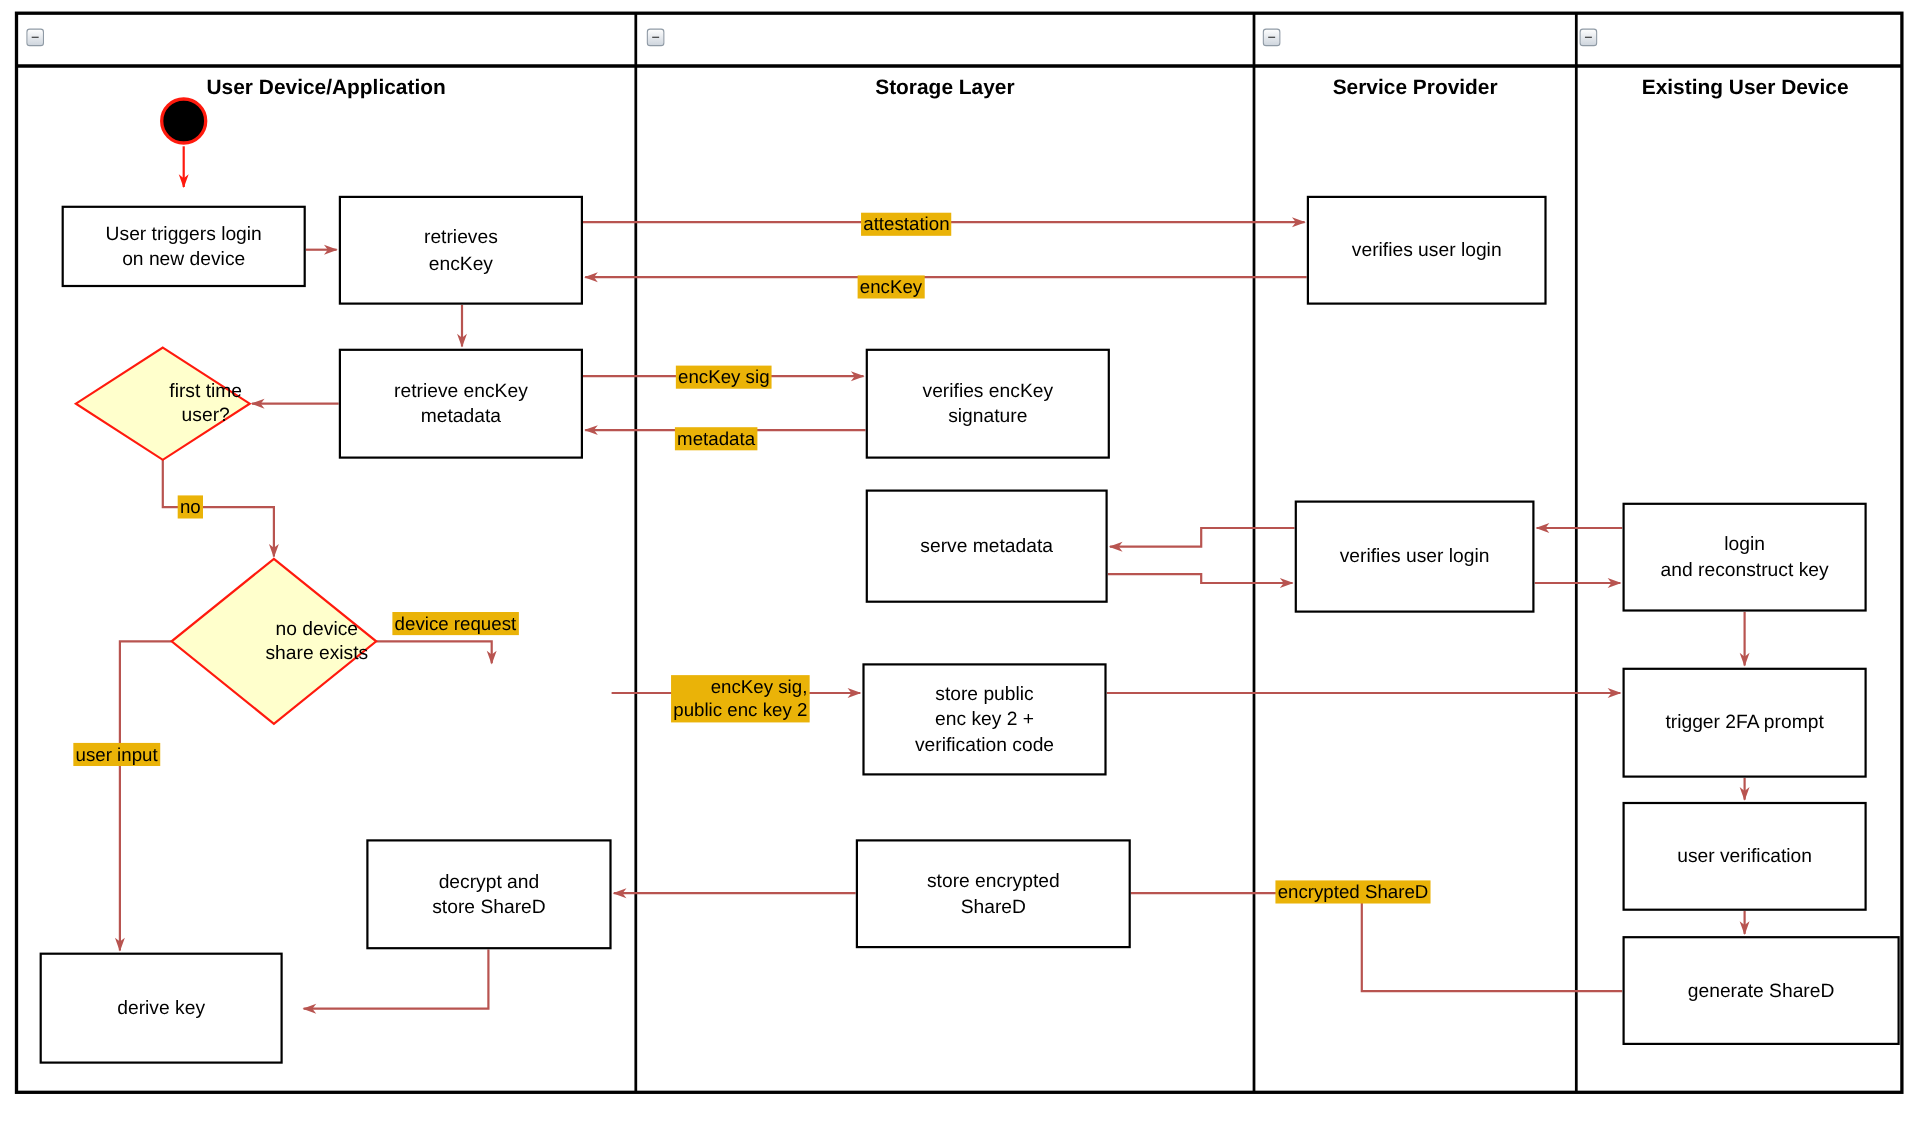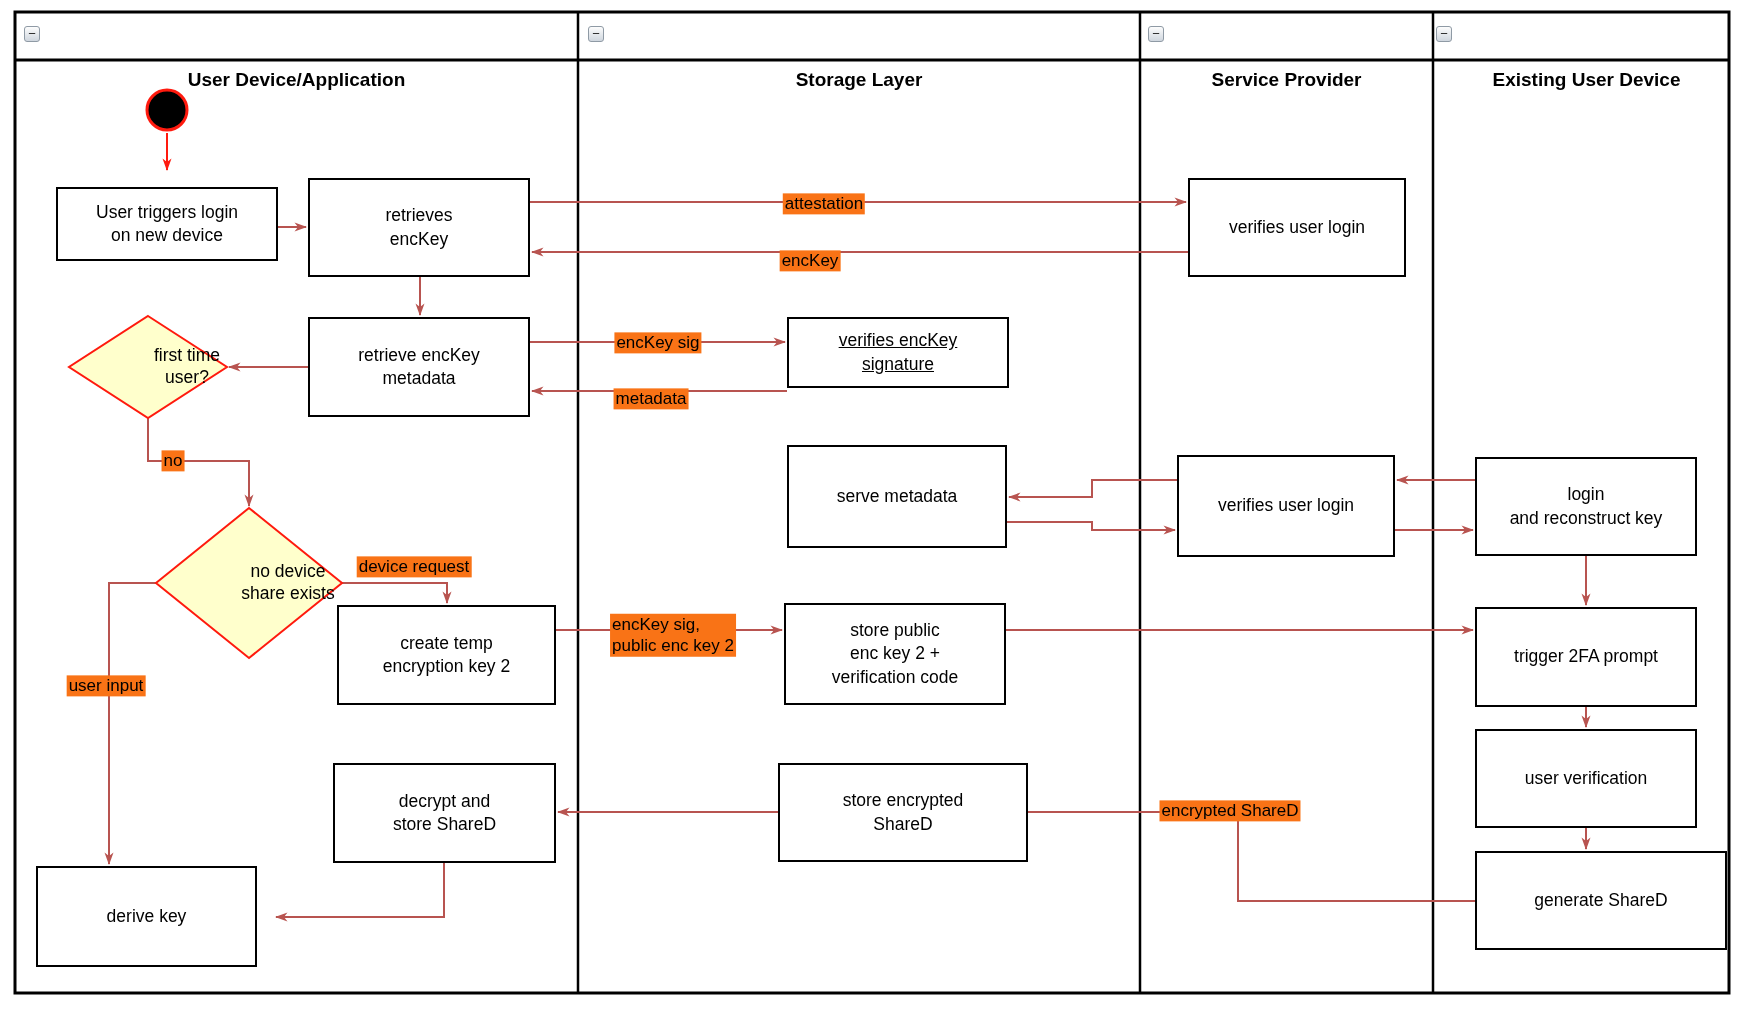--- a/index.html
+++ b/index.html
@@ -12,22 +12,22 @@
   .collapse-btn{position:absolute;z-index:4;width:16px;height:16px;box-sizing:border-box;
       border:1px solid #8f9aa5;border-radius:3px;
       background:linear-gradient(#fdfdfd,#cfd6de);
       font-size:13px;line-height:13px;text-align:center;color:#222;cursor:pointer;}
   .node{position:absolute;z-index:2;box-sizing:border-box;background:#ffffff;
       border:2px solid #000;display:flex;align-items:center;justify-content:center;
       text-align:center;font-size:17.5px;line-height:1.32;white-space:pre-line;}
   .diamond-label{position:absolute;z-index:2;transform:translate(-50%,-50%);
       text-align:center;font-size:17.5px;line-height:1.25;white-space:pre-line;margin-left:39px;}
   .edge-label{position:absolute;z-index:3;transform:translate(-50%,-50%);
-      background:#f97316;padding:0 2px;font-size:17px;line-height:1.25;
-      text-align:left;white-space:pre-line;}
+      background:#eab308;padding:0 2px;font-size:17px;line-height:1.25;
+      text-align:right;white-space:pre-line;}
 </style>
 </head>
 <body>
 
 <div id="canvas">
 
   <svg id="wires" width="1756" height="1026" viewBox="0 0 1756 1026">
     <defs>
       <marker id="ah" markerWidth="15" markerHeight="12" refX="12.5" refY="5" orient="auto" markerUnits="userSpaceOnUse">
         <path d="M1,0.5 L13.5,5 L1,9.5 L4.5,5 Z" fill="#b85450"></path>
@@ -90,27 +90,25 @@
   <div class="node" style="left:56px;top:187px;width:222px;height:74px;">User triggers login
 on new device</div>
   <div class="node" style="left:308px;top:178px;width:222px;height:99px;">retrieves
 encKey</div>
   <div class="node" style="left:308px;top:317px;width:222px;height:100px;">retrieve encKey
 metadata</div>
   <div class="diamond-label" style="left:148px;top:367px;">first time
 user?</div>
   <div class="diamond-label" style="left:249px;top:583px;">no device
 share exists</div>
-  <div class="node" style="left:337px;top:605px;width:219px;height:100px;">create temp
-encryption key 2</div>
   <div class="node" style="left:333px;top:763px;width:223px;height:100px;">decrypt and
 store ShareD</div>
   <div class="node" style="left:36px;top:866px;width:221px;height:101px;">derive key</div>
 
-  <div class="node" style="left:787px;top:317px;width:222px;height:71px;text-decoration:underline;">verifies encKey
+  <div class="node" style="left:787px;top:317px;width:222px;height:100px;">verifies encKey
 signature</div>
   <div class="node" style="left:787px;top:445px;width:220px;height:103px;">serve metadata</div>
   <div class="node" style="left:784px;top:603px;width:222px;height:102px;">store public
 enc key 2 +
 verification code</div>
   <div class="node" style="left:778px;top:763px;width:250px;height:99px;">store encrypted
 ShareD</div>
 
   <div class="node" style="left:1188px;top:178px;width:218px;height:99px;">verifies user login</div>
   <div class="node" style="left:1177px;top:455px;width:218px;height:102px;">verifies user login</div>

